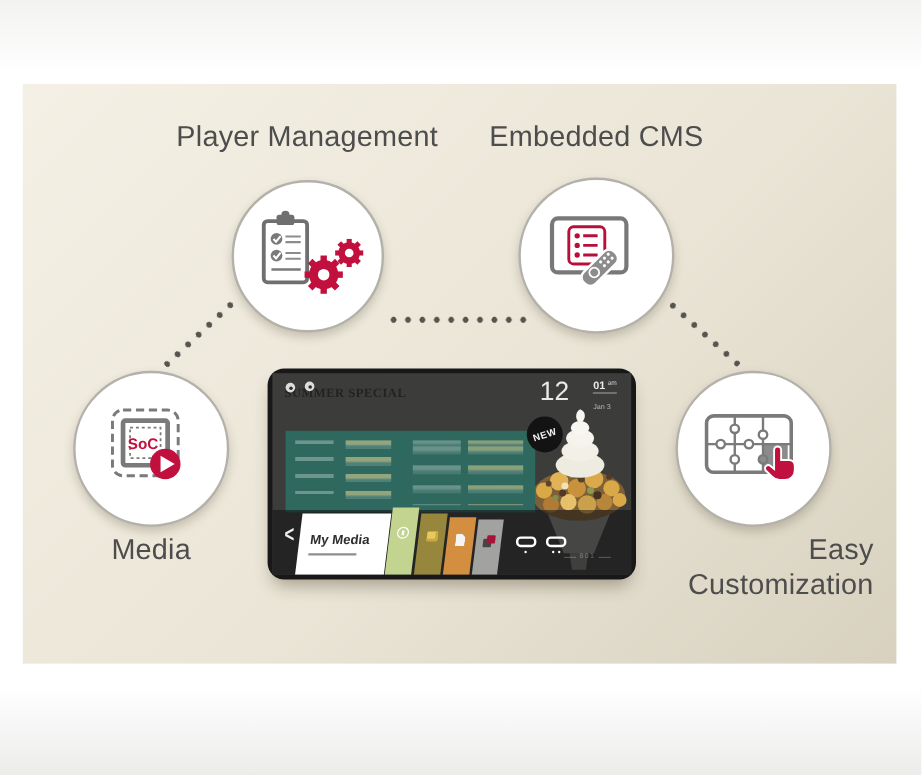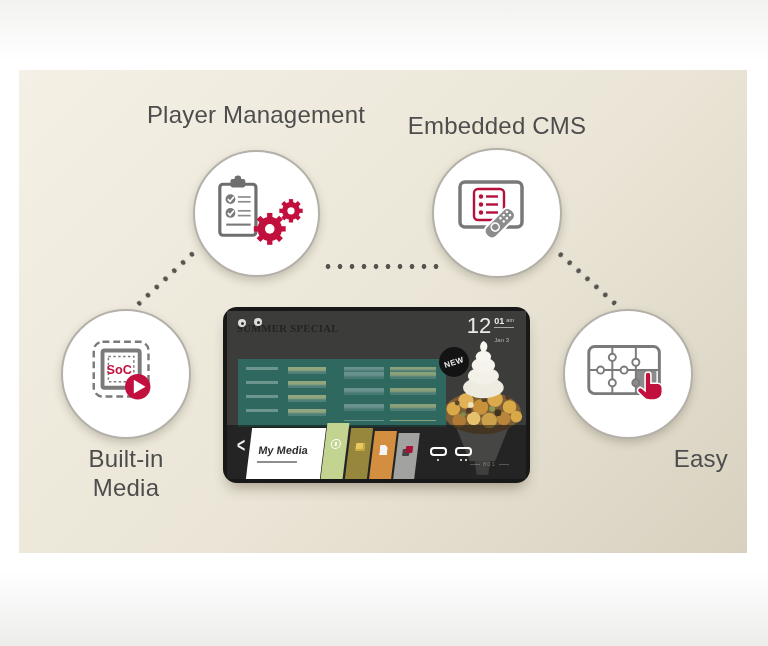--- a/index.html
+++ b/index.html
@@ -6,21 +6,21 @@
   html,body { width:768px; height:646px; background:#fff; font-family:"Liberation Sans", sans-serif; }
   .stage { position:relative; width:768px; height:646px; overflow:hidden; background:#fff; }
   .top-fade { position:absolute; left:0; top:0; width:768px; height:62px; background:linear-gradient(#f2f2f1, #ffffff); }
   .bottom-fade { position:absolute; left:0; bottom:0; width:768px; height:75px; background:linear-gradient(#ffffff, #ececeb); }
 
   .panel { position:absolute; left:19px; top:70px; width:728px; height:483px;
            background:linear-gradient(135deg, #f4f0e5 0%, #eae5d6 55%, #d8d1c0 100%); }
 
   .feat-label { position:absolute; color:#4d4d4d; font-size:24px; letter-spacing:0.2px; text-align:center; line-height:29px; }
   .lbl-sm { left:87px;  top:30px;  width:300px; }
-  .lbl-ec { left:328px; top:30px;  width:300px;margin-top:11px; }
+  .lbl-ec { left:328px; top:30px;  width:300px; }
   .lbl-bp { left:12px;  top:374px; width:190px; }
   .lbl-cu { left:509px; top:374px; width:200px;text-align:right; }
 
   .dotline { position:absolute; height:5px;
              background-image:radial-gradient(circle, #55544f 2.2px, rgba(85,84,79,0) 2.7px);
              background-size:12px 5px; background-repeat:repeat-x; }
   .dot-h  { left:303px; top:194px; width:118px; }
   .dot-dl { left:108px; top:205px; width:80px; transform:rotate(137deg); }
   .dot-dr { left:527px; top:205px; width:80px; transform:rotate(42deg); }
 
@@ -41,21 +41,21 @@
   .scr-dot i { width:3px; height:3px; border-radius:50%; background:#2e2e2e; }
   .sd1 { left:11px; top:8px; } .sd2 { left:27px; top:7px; }
 
   .poster-sub { position:absolute; left:10px; top:12px; z-index:4; font-family:"Liberation Serif", serif;
                 font-weight:bold; font-size:10.5px; letter-spacing:0.4px; color:#232322; }
   .poster-title { position:absolute; left:10px; top:21px; z-index:4; font-family:"Liberation Serif", serif;
                   font-weight:bold; font-size:21px; letter-spacing:0.5px; color:#1d1d1c; }
 
   .clock { position:absolute; right:12px; top:6px; z-index:5; display:flex; color:#eaeaea; }
   .clk-hour { font-size:22px; line-height:18px; }
-  .clk-col { margin-left:3px; }
+  .clk-col { margin-left:20px; }
   .clk-row { display:flex; align-items:flex-start; border-bottom:1px solid rgba(255,255,255,0.55); padding-bottom:1px; }
   .clk-min { font-size:9px; line-height:9px; font-weight:bold; }
   .clk-mer { font-size:5.5px; line-height:6px; margin-left:2px; color:#cfcfcf; }
   .clk-date { font-size:6px; color:#b5b5b4; margin-top:1px; text-align:center; }
 
   .menu-board { position:absolute; left:11px; top:48px; width:208px; height:68px; background:#2e685e; z-index:2; }
   .menu-col { position:absolute; top:8px; bottom:6px; background-repeat:repeat-y; }
   .mc1 { left:8px;   width:32px; background-image:repeating-linear-gradient(180deg, rgba(255,255,255,0.30) 0 3px, rgba(0,0,0,0) 3px 14px); }
   .mc2 { left:50px;  width:38px; background-image:repeating-linear-gradient(180deg, rgba(228,216,152,0.55) 0 3px, rgba(255,255,255,0.16) 5px 7px, rgba(0,0,0,0) 7px 14px); }
   .mc3 { left:106px; width:40px; background-position:0 5px; background-image:repeating-linear-gradient(180deg, rgba(255,255,255,0.28) 0 3px, rgba(255,255,255,0.12) 5px 7px, rgba(0,0,0,0) 7px 16px); }
@@ -104,25 +104,25 @@
 
 <div class="stage">
   <div class="top-fade"></div>
   <div class="bottom-fade"></div>
 
   <div class="panel">
 
     <div class="feat-label lbl-sm">Player Management</div>
     <div class="feat-label lbl-ec">Embedded CMS</div>
     <div class="feat-label lbl-bp">
-      <div>Built-in</div>
       <div>Media</div>
     </div>
     <div class="feat-label lbl-cu">
       <div>Easy</div>
+      <div>Customization</div>
     </div>
 
     <div class="dotline dot-h"></div>
     <div class="dotline dot-dl"></div>
     <div class="dotline dot-dr"></div>
 
     <div class="circle c-sm">
       <svg width="102" height="90" viewBox="0 0 96 84">
         <rect x="13" y="14" width="34" height="48" rx="3" fill="#fff" stroke="#6f6f6f" stroke-width="3"></rect>
         <rect x="23" y="9" width="14" height="8" rx="2" fill="#6f6f6f"></rect>

